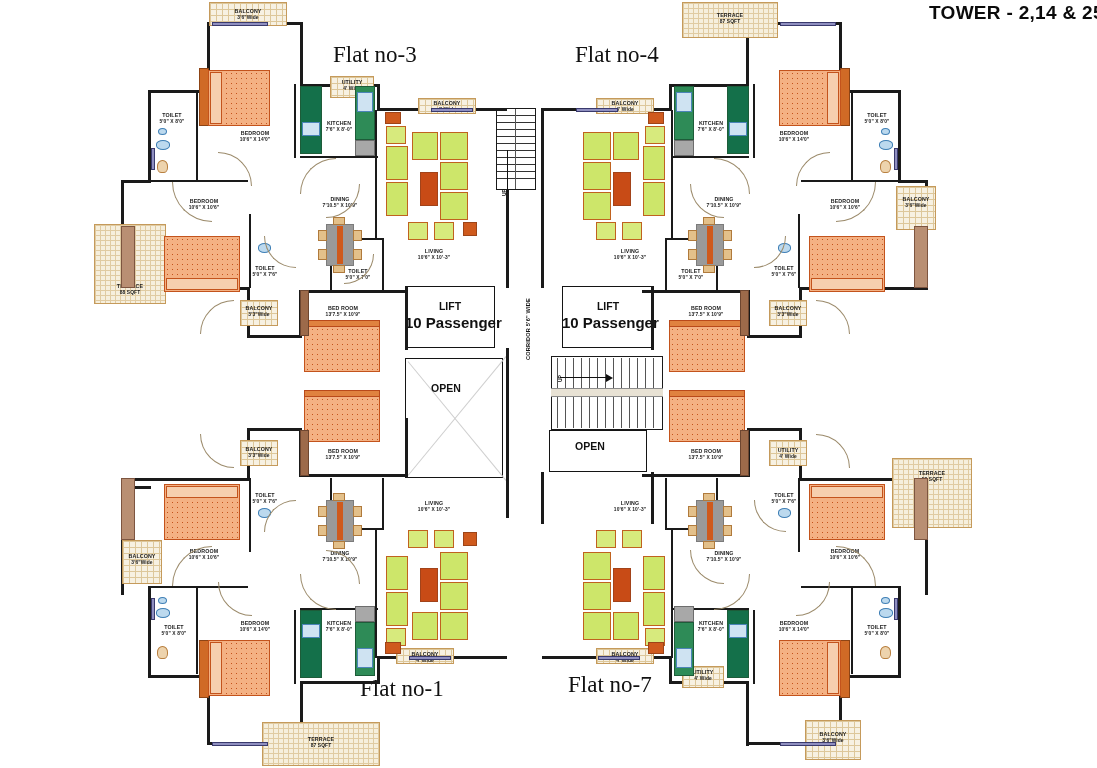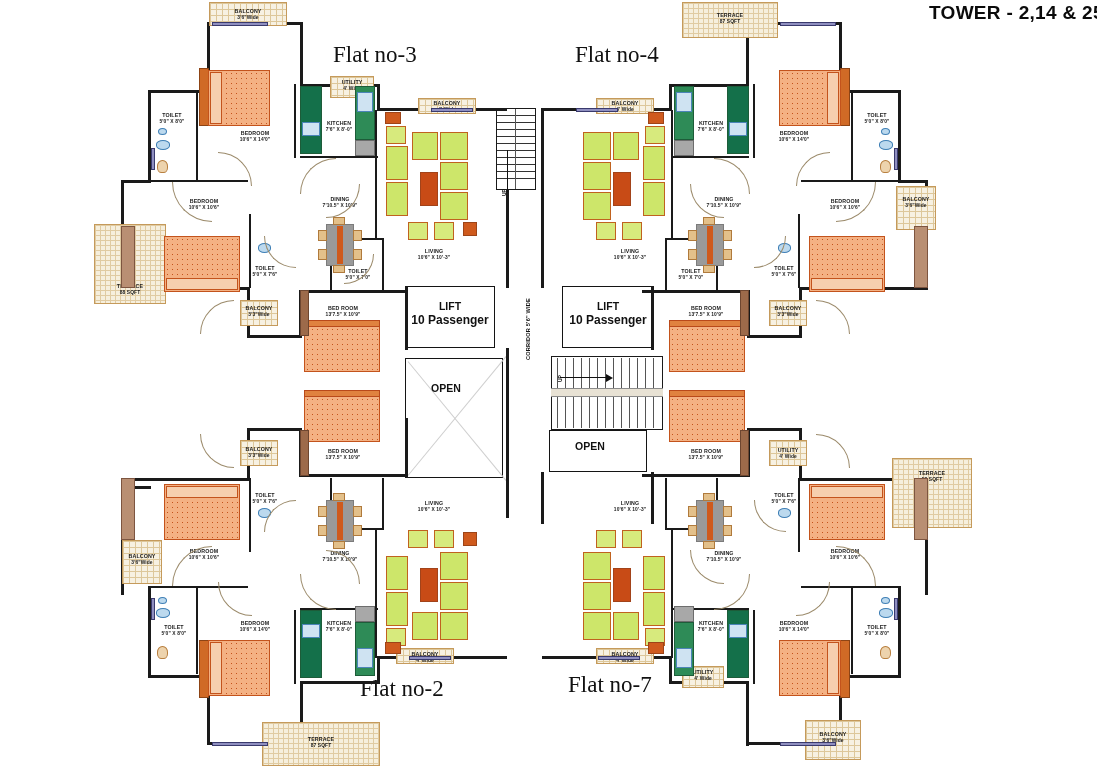--- a/index.html
+++ b/index.html
@@ -7,21 +7,21 @@
   #plan{position:relative;width:1097px;height:768px;background:#ffffff;}
 
   
   .ttl{position:absolute;font-family:"Liberation Sans",sans-serif;font-weight:bold;font-size:19px;color:#0b0b0b;letter-spacing:.3px;white-space:nowrap;}
   .flat{position:absolute;font-family:"Liberation Serif",serif;font-size:23px;color:#111;white-space:nowrap;}
   .rl{position:absolute;text-align:center;font-family:"Liberation Sans",sans-serif;font-size:5.3px;font-weight:bold;color:#1a1a1a;line-height:1.32;white-space:nowrap;letter-spacing:.1px;}
   .rl b{display:block;font-weight:bold;}
   .rl i{display:block;font-style:normal;font-size:4.9px;}
   .lift{position:absolute;text-align:center;font-family:"Liberation Sans",sans-serif;color:#111;white-space:nowrap;}
   .lift .a{font-size:10.5px;font-weight:bold;line-height:1.25;}
-  .lift .b{font-size:12px;font-weight:bold;line-height:1.3;}
+  .lift .b{font-size:15px;font-weight:bold;line-height:1.3;}
   .opentx{position:absolute;font-family:"Liberation Sans",sans-serif;font-size:10.5px;font-weight:bold;color:#111;white-space:nowrap;}
   .corr{position:absolute;font-family:"Liberation Sans",sans-serif;font-size:5.6px;font-weight:bold;color:#111;white-space:nowrap;transform:rotate(-90deg);transform-origin:left top;letter-spacing:.2px;}
 
   
   .r{position:absolute;box-sizing:border-box;}
   .wall{position:absolute;background:#1a1a1a;}
   .wout{position:absolute;box-sizing:border-box;border:1.6px solid #141414;background:#ffffff;}
 
   
   .tile{position:absolute;box-sizing:border-box;border:1.2px solid #c59a5b;
@@ -87,21 +87,21 @@
 </style>
 </head>
 <body>
 
 <div id="plan">
 
   <div class="ttl" style="left:929px;top:2px;">TOWER - 2,14 &amp; 25</div>
 
   <div class="flat" style="left:333px;top:42px;">Flat no-3</div>
   <div class="flat" style="left:575px;top:42px;">Flat no-4</div>
-  <div class="flat" style="left:360px;top:676px;">Flat no-2</div>
+  <div class="flat" style="left:360px;top:676px;">Flat no-1</div>
   <div class="flat" style="left:568px;top:672px;">Flat no-7</div>
 
   <div class="wout" style="left:405px;top:286px;width:90px;top:286px;height:62px;"></div>
   <div class="lift" style="left:405px;top:300px;width:90px;">
     <div class="a">LIFT</div>
     <div class="b">10 Passenger</div>
   </div>
 
   <div class="wout" style="left:562px;top:286px;width:92px;height:62px;"></div>
   <div class="lift" style="left:562px;top:300px;width:92px;">

